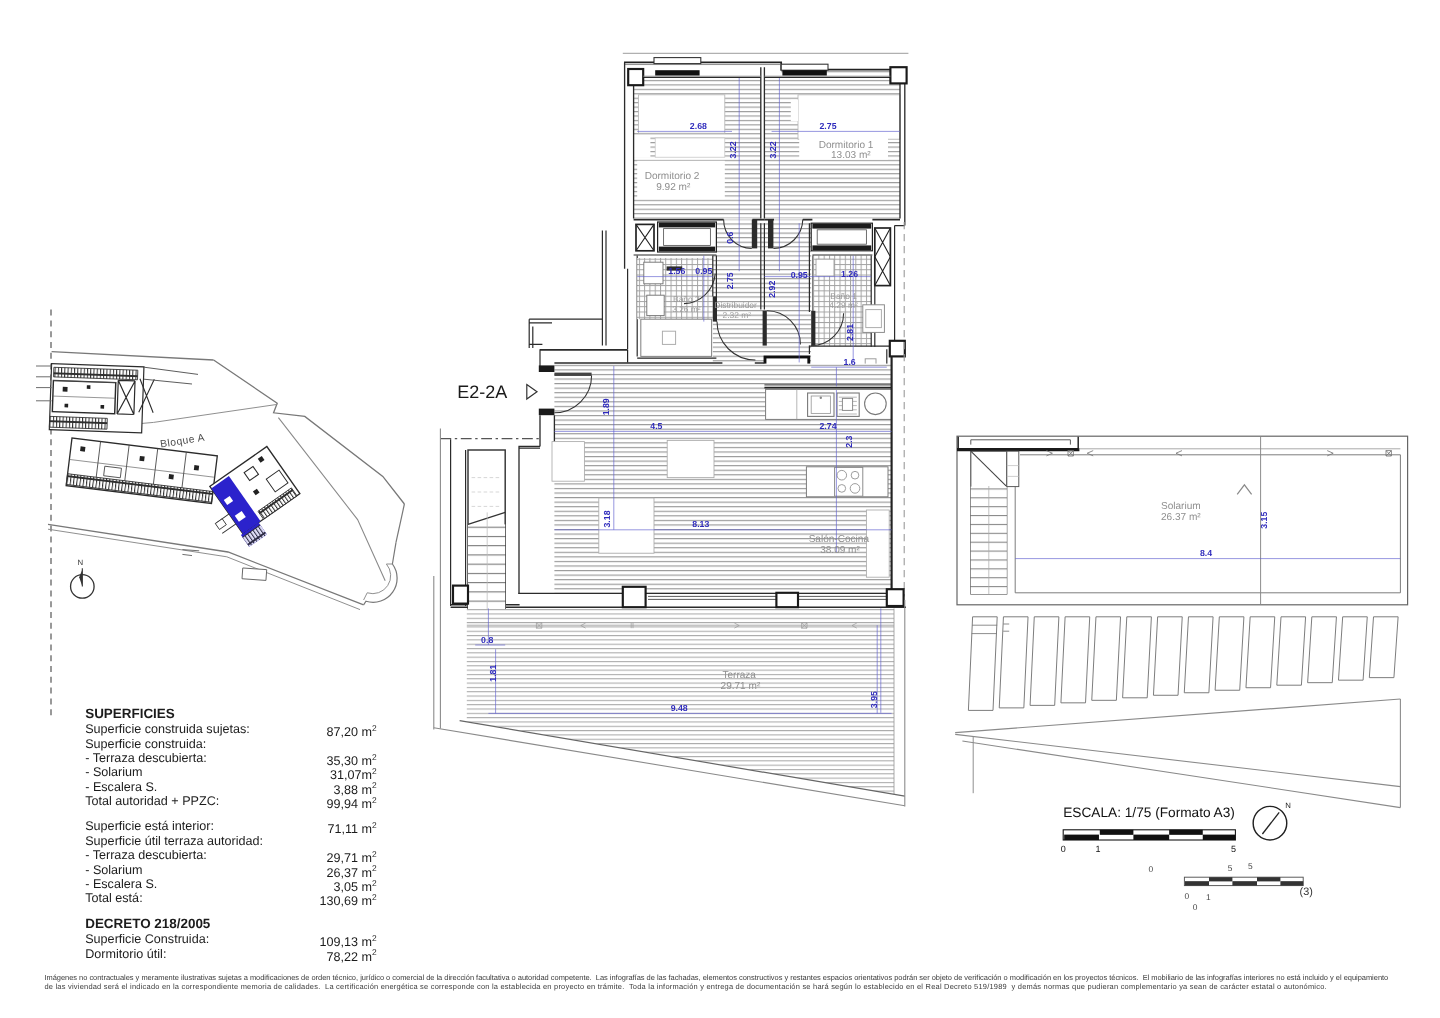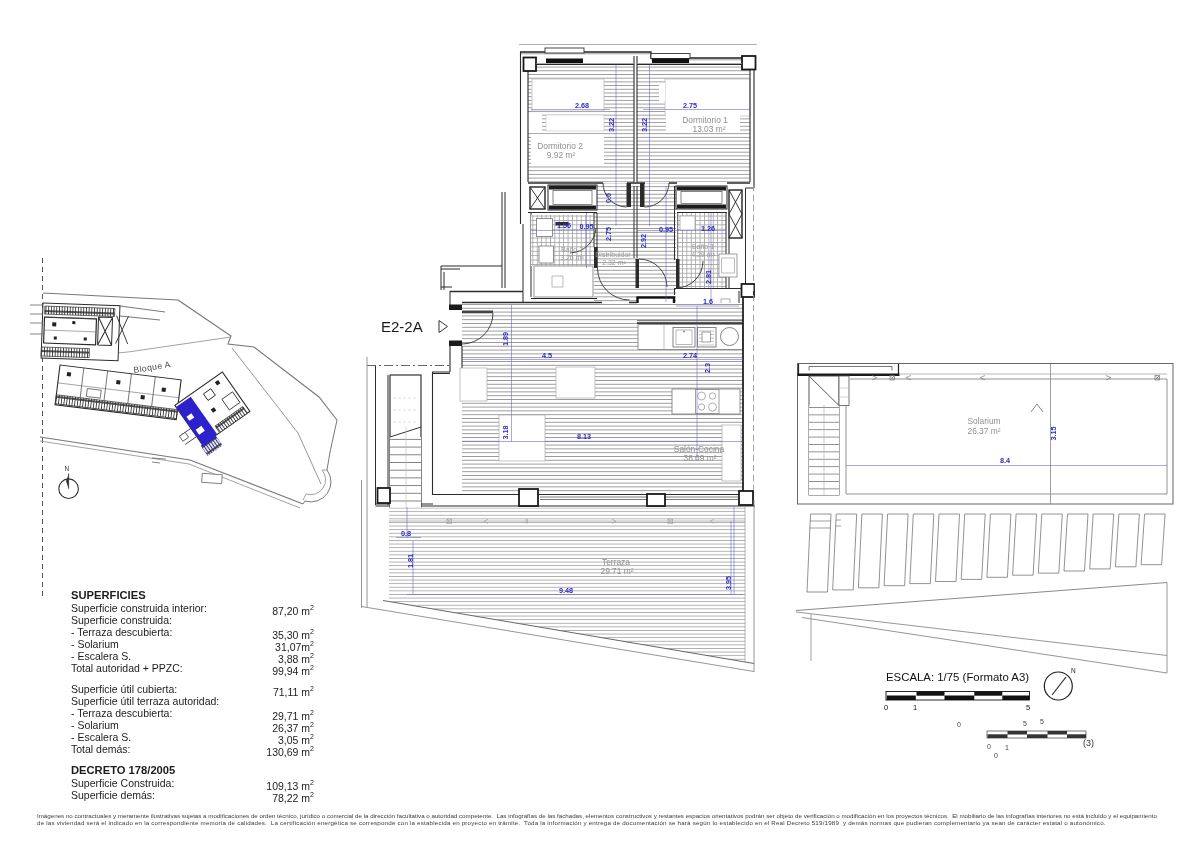--- a/index.html
+++ b/index.html
@@ -576,43 +576,43 @@
 <text x="996" y="758">0</text>
 </g>
 <text x="1083" y="746" font-size="9" fill="#333">(3)</text>
 </g>
 </svg>
 
 <div class="tbl" style="left:71px;top:589px;width:243px;">
 <div style="font-weight:bold;font-size:11.2px;height:13px;">SUPERFICIES</div>
 
 <div>
-<div class="row"><span>Superficie construida interior:</span><span class="v">87,20 m<sup>2</sup></span></div>
+<div class="row"><span>Superficie construida sujetas:</span><span class="v">87,20 m<sup>2</sup></span></div>
 <div class="row"><span>Superficie construida:</span></div>
 <div class="row"><span>- Terraza descubierta:</span><span class="v">35,30 m<sup>2</sup></span></div>
 <div class="row"><span>- Solarium</span><span class="v">31,07m<sup>2</sup></span></div>
 <div class="row"><span>- Escalera S.</span><span class="v">3,88 m<sup>2</sup></span></div>
 <div class="row"><span>Total autoridad + PPZC:</span><span class="v">99,94 m<sup>2</sup></span></div>
 </div>
 <div style="height:8px"></div>
 
 <div>
-<div class="row"><span>Superficie útil cubierta:</span><span class="v">71,11 m<sup>2</sup></span></div>
+<div class="row"><span>Superficie está interior:</span><span class="v">71,11 m<sup>2</sup></span></div>
 <div class="row"><span>Superficie útil terraza autoridad:</span></div>
 <div class="row"><span>- Terraza descubierta:</span><span class="v">29,71 m<sup>2</sup></span></div>
 <div class="row"><span>- Solarium</span><span class="v">26,37 m<sup>2</sup></span></div>
 <div class="row"><span>- Escalera S.</span><span class="v">3,05 m<sup>2</sup></span></div>
-<div class="row"><span>Total demás:</span><span class="v">130,69 m<sup>2</sup></span></div>
+<div class="row"><span>Total está:</span><span class="v">130,69 m<sup>2</sup></span></div>
 </div>
 <div style="height:9px"></div>
 
 <div>
-<div style="font-weight:bold;font-size:11.2px;height:12.5px;">DECRETO 178/2005</div>
+<div style="font-weight:bold;font-size:11.2px;height:12.5px;">DECRETO 218/2005</div>
 <div class="row"><span>Superficie Construida:</span><span class="v">109,13 m<sup>2</sup></span></div>
-<div class="row"><span>Superficie demás:</span><span class="v">78,22 m<sup>2</sup></span></div>
+<div class="row"><span>Dormitorio útil:</span><span class="v">78,22 m<sup>2</sup></span></div>
 </div>
 </div>
 
 <div style="position:absolute;left:37px;top:812px;width:1127px;font-size:6.2px;line-height:7.2px;color:#3a3a3a;">
 <div id="dl1" style="white-space:nowrap;transform-origin:0 50%;">Imágenes no contractuales y meramente ilustrativas sujetas a modificaciones de orden técnico, jurídico o comercial de la dirección facultativa o autoridad competente.&nbsp; Las infografías de las fachadas, elementos constructivos y restantes espacios orientativos podrán ser objeto de verificación o modificación en los proyectos técnicos.&nbsp; El mobiliario de las infografías interiores no está incluido y el equipamiento</div>
 <div id="dl2" style="white-space:nowrap;letter-spacing:0.2px;transform-origin:0 50%;">de las viviendad será el indicado en la correspondiente memoria de calidades.&nbsp; La certificación energética se corresponde con la establecida en proyecto en trámite.&nbsp; Toda la información y entrega de documentación se hará según lo establecido en el Real Decreto 519/1989&nbsp; y demás normas que pudieran complementario ya sean de carácter estatal o autonómico.</div>
 </div>
 </div>
 
 </body></html>

